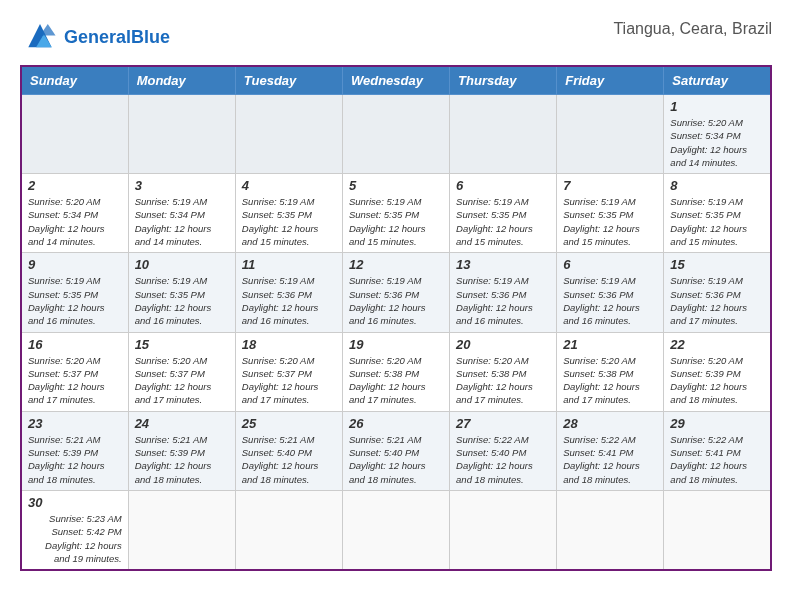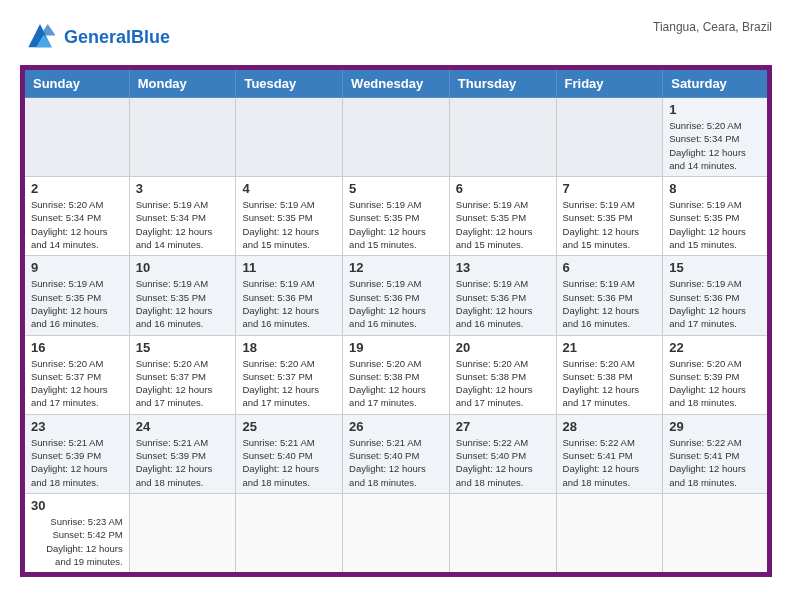--- a/index.html
+++ b/index.html
@@ -36,27 +36,28 @@
     }
     .title-block {
       text-align: right;
     }
     .month-title {
       font-size: 32px;
       font-weight: bold;
       color: #333;
     }
     .location {
-      font-size: 12px;
+      font-size: 16px;
       color: #555;
     }
     .calendar {
       width: 100%;
       border-collapse: collapse;
-      border: 5px solid #701a75;
+      border: 2px solid #701a75;
+      font-style: italic;
     }
     .calendar th {
       background-color: #3a7ebf;
       color: #fff;
       font-size: 13px;
       font-weight: bold;
       text-align: left;
       padding: 6px 8px;
       border: 1px solid #5590cc;
     }

